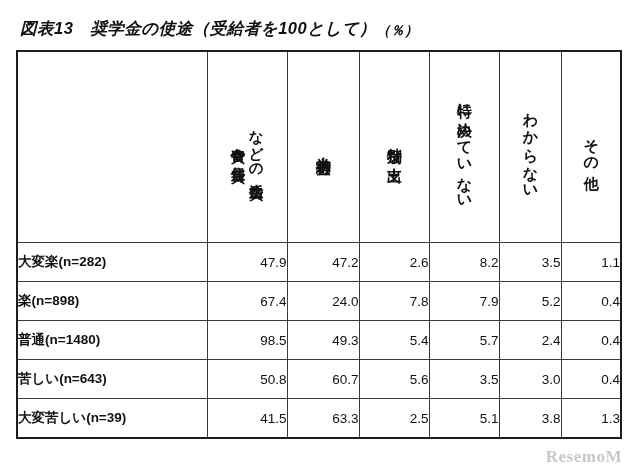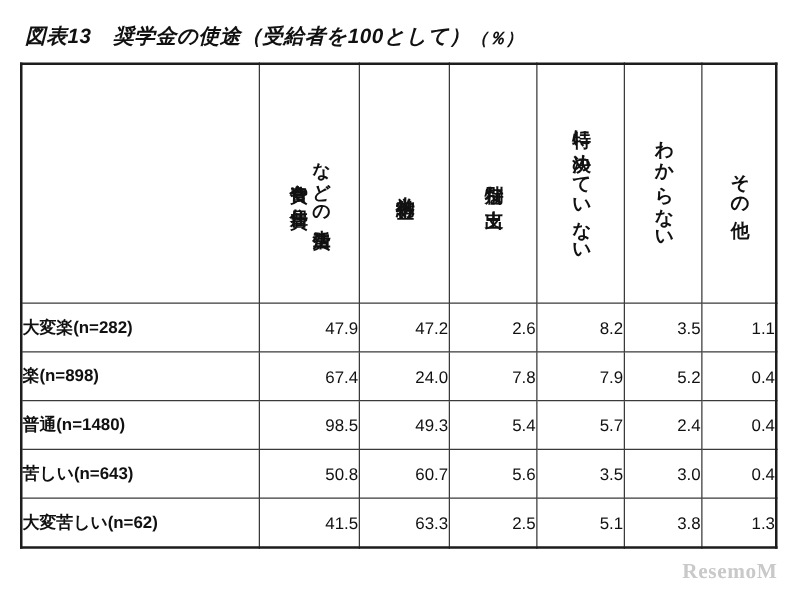--- a/index.html
+++ b/index.html
@@ -208,21 +208,21 @@
         <td class="rowhdr">苦しい(n=643)</td>
         <td class="num">50.8</td>
         <td class="num">60.7</td>
         <td class="num">5.6</td>
         <td class="num">3.5</td>
         <td class="num">3.0</td>
         <td class="num">0.4</td>
       </tr>
 
       <tr>
-        <td class="rowhdr">大変苦しい(n=62)</td>
+        <td class="rowhdr">大変苦しい(n=39)</td>
         <td class="num">41.5</td>
         <td class="num">63.3</td>
         <td class="num">2.5</td>
         <td class="num">5.1</td>
         <td class="num">3.8</td>
         <td class="num">1.3</td>
       </tr>
     </tbody>
   </table>
 

